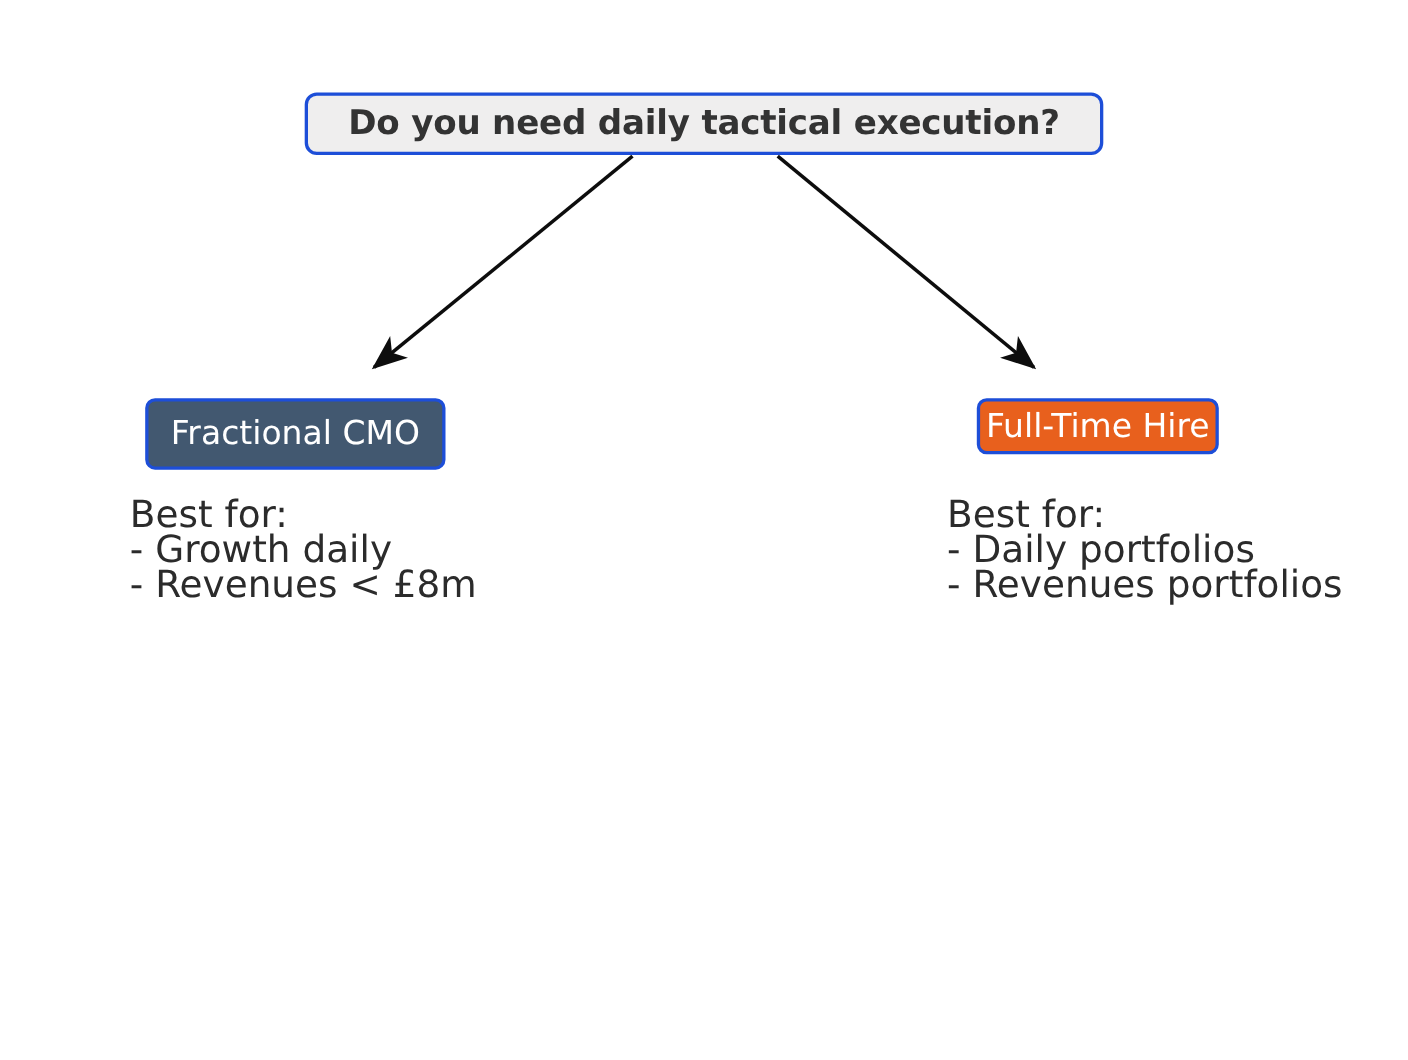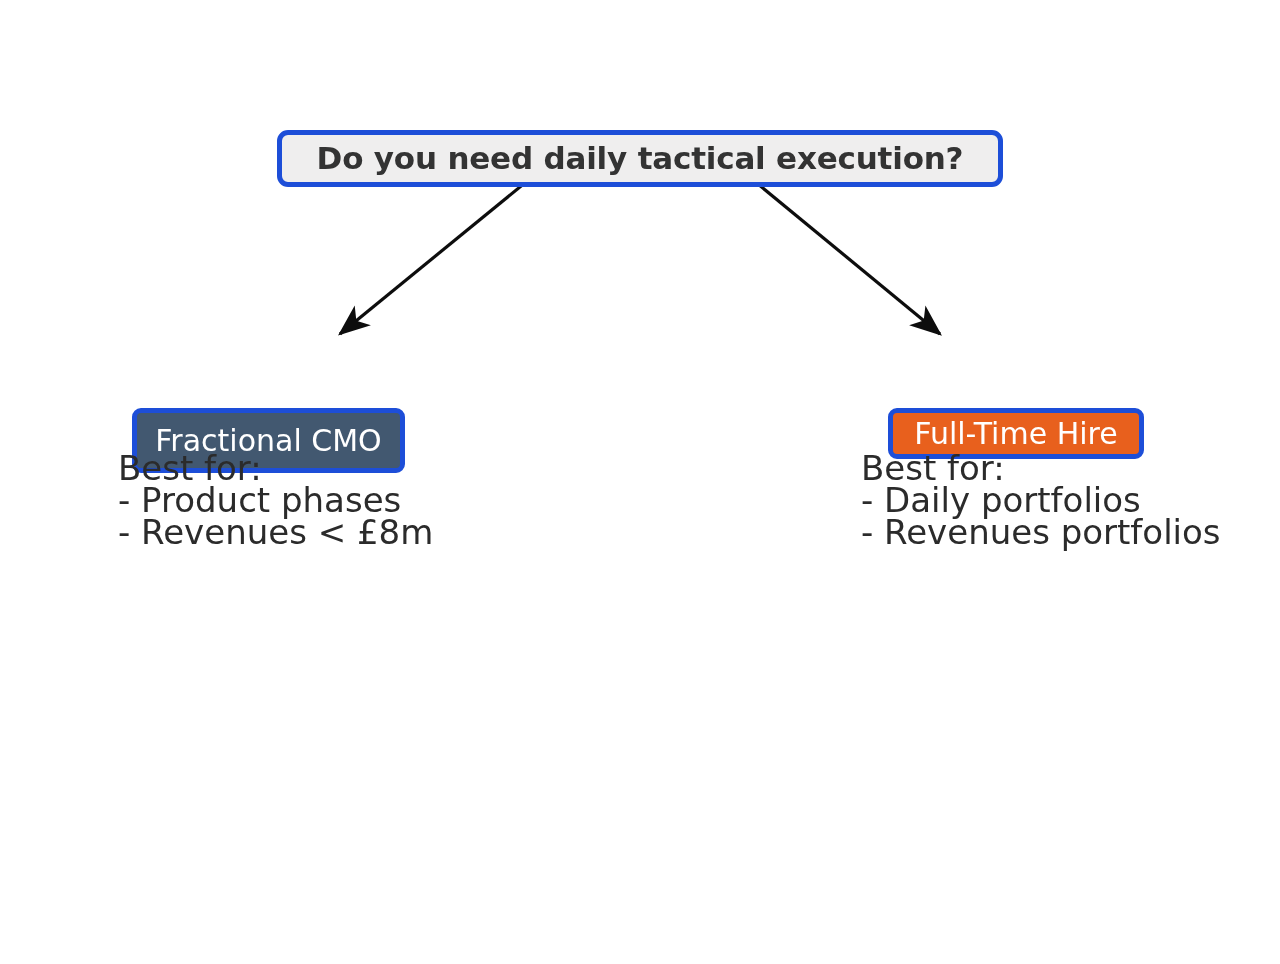--- a/index.html
+++ b/index.html
@@ -31,29 +31,28 @@
     top: 0;
     width: 1280px;
     height: 964px;
     pointer-events: none;
   }
 
   
   .node {
     position: absolute;
     box-sizing: border-box;
-    border: 5px solid #1d4ed8;
+    border: 3px solid #1d4ed8;
     border-radius: 9px;
     display: flex;
     align-items: center;
     justify-content: center;
     text-align: center;
     line-height: 1.0;
     white-space: nowrap;
-    margin-top: 46px;
   }
 
   .node-root {
     left: 277px;
     top: 84px;
     width: 726px;
     height: 57px;
     background: #efeeee;
     color: #333333;
     font-size: 31px;
@@ -69,21 +68,21 @@
     height: 65px;
     background: #425870;
     color: #ffffff;
     font-size: 30px;
     font-weight: normal;
   }
 
   .node-leaf-right {
     left: 888px;
     top: 362px;
-    width: 256px;
+    width: 220px;
     height: 51px;
     background: #e8601d;
     color: #ffffff;
     font-size: 30px;
     font-weight: normal;
   }
 
   
   .caption {
     position: absolute;
@@ -131,21 +130,21 @@
   <div class="node node-leaf-left">
     <span>Fractional CMO</span>
   </div>
 
   <div class="node node-leaf-right">
     <span>Full-Time Hire</span>
   </div>
 
   <div class="caption caption-left">
     <span class="caption-line">Best for:</span>
-    <span class="caption-line">- Product phases</span>
+    <span class="caption-line">- Growth daily</span>
     <span class="caption-line">- Revenues &lt; £8m</span>
   </div>
 
   <div class="caption caption-right">
     <span class="caption-line">Best for:</span>
     <span class="caption-line">- Daily portfolios</span>
     <span class="caption-line">- Revenues portfolios</span>
   </div>
 
 </div>

